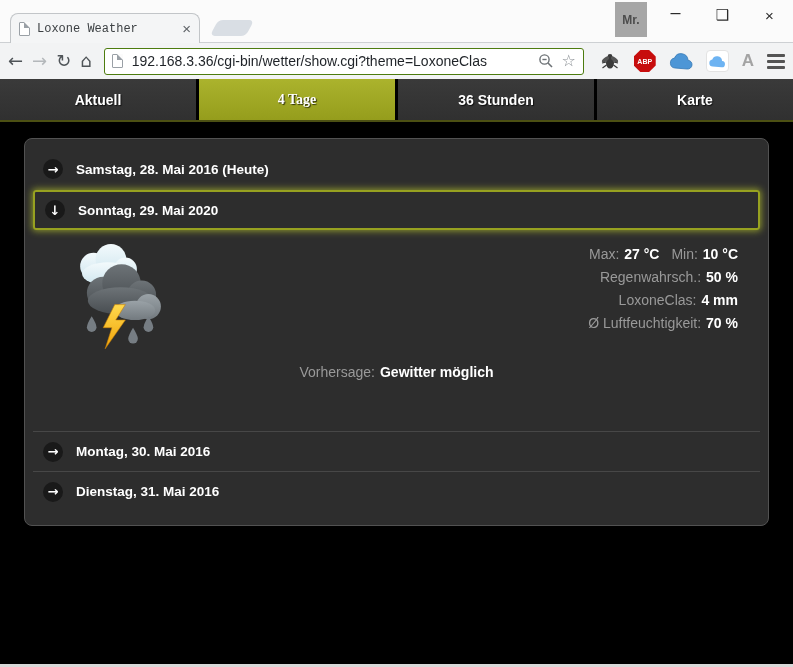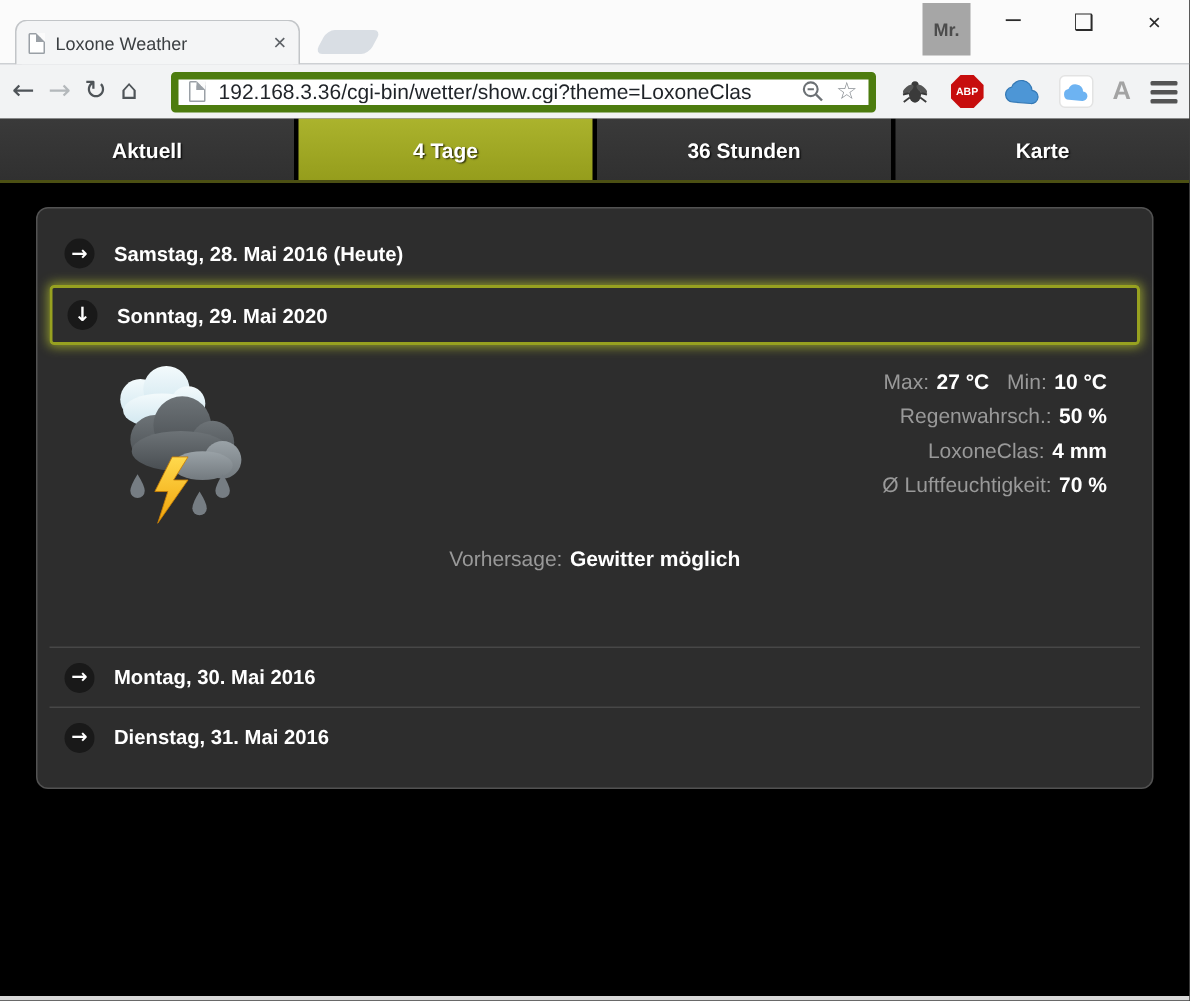--- a/index.html
+++ b/index.html
@@ -19,21 +19,21 @@
     padding: 0 8px; gap: 7px; z-index: 2;
   }
   .doc-icon {
     width: 11px; height: 14px; background: #fff; border: 1px solid #9aa0a6;
     border-radius: 1px; position: relative; flex: none;
   }
   .doc-icon:before {
     content: ""; position: absolute; right: -1px; top: -1px;
     border: 3px solid; border-color: #fbfbfb #fbfbfb #9aa0a6 #9aa0a6;
   }
-  .tab-title { font-size: 12px; color: #3c4043; flex: 1; white-space: nowrap; overflow: hidden; }
+  .tab-title { font-size: 12px; color: #3c4043; flex: 1; white-space: nowrap; overflow: hidden; font-family: Liberation Mono, monospace; }
   .tab-close { color: #5f6368; font-size: 15px; line-height: 1; cursor: default; }
   .newtab-btn {
     position: absolute; left: 214px; top: 20px; width: 36px; height: 16px;
     background: #d9dee4; border-radius: 5px; transform: skewX(-28deg);
   }
   .profile-badge {
     position: absolute; left: 615px; top: 2px; min-width: 32px; height: 35px;
     background: #a6a6a6; color: #4c4c4c; font-weight: bold; font-size: 12px;
     display: flex; align-items: center; justify-content: center; padding: 0 4px;
   }
@@ -45,23 +45,23 @@
   .win-btn.min { font-size: 18px; padding-bottom: 6px; }
 
   
   .toolbar {
     height: 37px; background: #f2f3f4; border-top: 1px solid #cdd0d3;
     display: flex; align-items: center; padding: 0 8px; gap: 9px; position: relative; z-index: 1;
   }
   .nav-icon { font-family: "DejaVu Sans", sans-serif; font-size: 18px; color: #4f5458; line-height: 1; }
   .nav-icon.disabled { color: #b4b8bb; }
   .omnibox {
-    width: 482px; height: 27px; background: #fff; border: 5px solid #4d7c0f;
+    width: 482px; height: 27px; background: #fff; border: 1px solid #4d7c0f;
     border-radius: 3px; display: flex; align-items: center; padding: 0 7px; gap: 7px;
-    margin-left: 13px;
+    margin-left: 3px;
   }
   .omnibox .url {
     flex: 1; border: none; outline: none; font-family: "Liberation Sans", sans-serif;
     font-size: 14px; color: #1f2328; background: transparent; white-space: nowrap; overflow: hidden;
   }
   .star-icon { font-family: "DejaVu Sans", sans-serif; font-size: 16px; color: #8b9095; line-height: 1; }
   .ext-row { display: flex; align-items: center; gap: 13px; margin-left: 6px; }
   .abp-badge {
     width: 22px; height: 22px; background: #c70d0d; color: #fff; font-size: 7px; font-weight: bold;
     display: flex; align-items: center; justify-content: center;
@@ -77,21 +77,21 @@
 
   
   .page { height: 582px; background: #000; }
   .app-tabs { display: flex; gap: 3px; height: 43px; border-bottom: 2px solid #4c5013; }
   .app-tab {
     flex: 1; display: flex; align-items: center; justify-content: center;
     background: linear-gradient(#3a3a3a, #303030);
     color: #fff; font-weight: bold; font-size: 14px;
     text-shadow: 1px 1px 1px rgba(0,0,0,.7); cursor: default;
   }
-  .app-tab.active { background: linear-gradient(#abb32d, #959d1c); }
+  .app-tab.active { background: linear-gradient(#abb32d, #959d1c); font-family: Liberation Serif, serif; }
 
   .panel {
     margin: 16px 24px 0; height: 388px; background: #2d2d2d;
     border: 1px solid #525252; border-radius: 8px; padding: 10px 8px; color: #fff;
   }
   .day-row {
     height: 40px; display: flex; align-items: center; gap: 13px; padding: 0 10px;
     font-weight: bold; font-size: 13.5px;
   }
   .day-row.rule { border-bottom: 1px solid #474747; }

